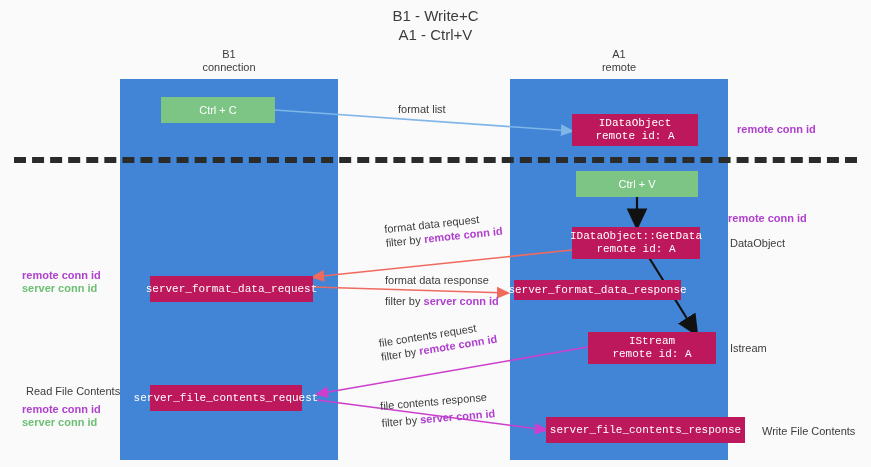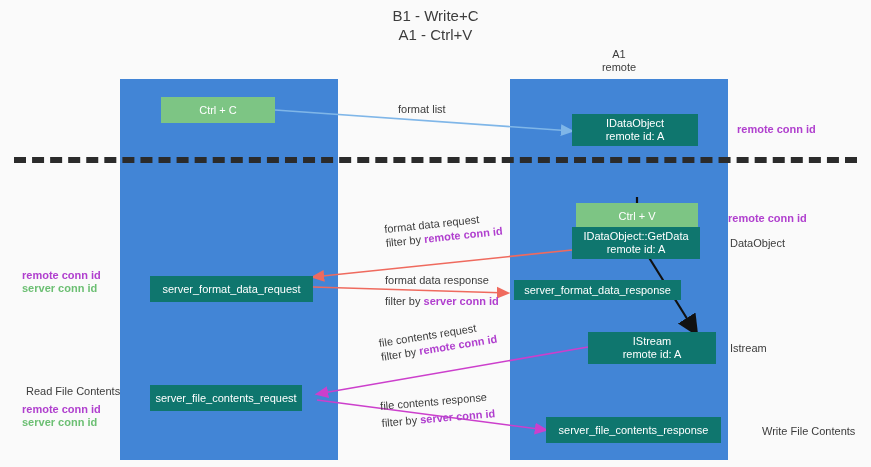--- a/index.html
+++ b/index.html
@@ -38,21 +38,21 @@
   
   .node{
     position:absolute;box-sizing:border-box;
     display:flex;flex-direction:column;
     align-items:center;justify-content:center;
     color:#ffffff;font-size:11px;line-height:13px;
     text-align:center;white-space:pre;
     padding:4px 4px;
   }
   .node.green{background:#7dc584;}
-  .node.orange{background:#0f766e;}
+  .node.orange{background:#be185d;font-family:Liberation Mono, monospace;}
 
   
   .slabel{
     position:absolute;font-size:11px;line-height:14px;white-space:pre;
     color:#3c3c3c;
   }
   .slabel.purple{color:#b03fce;font-weight:bold;}
   .slabel.green{color:#6cbf73;font-weight:bold;}
 
   
@@ -66,20 +66,22 @@
             pointer-events:none;overflow:visible;}
 </style>
 </head>
 <body>
 
 <div class="stage">
 
   <div class="title">B1 - Write+C
 A1 - Ctrl+V</div>
 
+  <div class="col-head" style="left:120px;top:48px;width:218px;">B1
+connection</div>
   <div class="col-head" style="left:510px;top:48px;width:218px;">A1
 remote</div>
 
   <div class="lane" style="left:120px;top:79px;width:218px;height:381px;"></div>
   <div class="lane" style="left:510px;top:79px;width:218px;height:381px;"></div>
 
   <svg class="wires" viewBox="0 0 871 467">
     <defs>
       <marker id="ar-blue" markerWidth="9" markerHeight="9" refX="7" refY="4.5" orient="auto">
           <path d="M0,0.8 L8.5,4.5 L0,8.2 Z" fill="#7fb6e8"></path>
@@ -114,21 +116,21 @@
 
   <div class="node green" style="left:161px;top:97px;width:114px;height:26px;">
     <span>Ctrl + C</span>
   </div>
 
   <div class="node orange" style="left:572px;top:114px;width:126px;height:32px;">
     <span>IDataObject</span>
     <span>remote id: A</span>
   </div>
 
-  <div class="node green" style="left:576px;top:171px;width:122px;height:26px;margin-top:32px;">
+  <div class="node green" style="left:576px;top:171px;width:122px;height:26px;">
     <span>Ctrl + V</span>
   </div>
 
   <div class="node orange" style="left:572px;top:227px;width:128px;height:32px;">
     <span>IDataObject::GetData</span>
     <span>remote id: A</span>
   </div>
 
   <div class="node orange" style="left:150px;top:267px;width:163px;height:26px;margin-top:9px;">
     <span>server_format_data_request</span>
@@ -140,21 +142,21 @@
 
   <div class="node orange" style="left:588px;top:332px;width:128px;height:32px;">
     <span>IStream</span>
     <span>remote id: A</span>
   </div>
 
   <div class="node orange" style="left:150px;top:385px;width:152px;height:26px;">
     <span>server_file_contents_request</span>
   </div>
 
-  <div class="node orange" style="left:546px;top:417px;width:175px;height:26px;">
+  <div class="node orange" style="left:546px;top:417px;width:199px;height:26px;">
     <span>server_file_contents_response</span>
   </div>
 
   <div class="elabel" style="left:398px;top:102px;">
     <span>format list</span>
   </div>
 
   <div class="elabel" style="left:385px;top:222px;transform:rotate(-6deg);">
     <div>format data request</div>
     <div>

